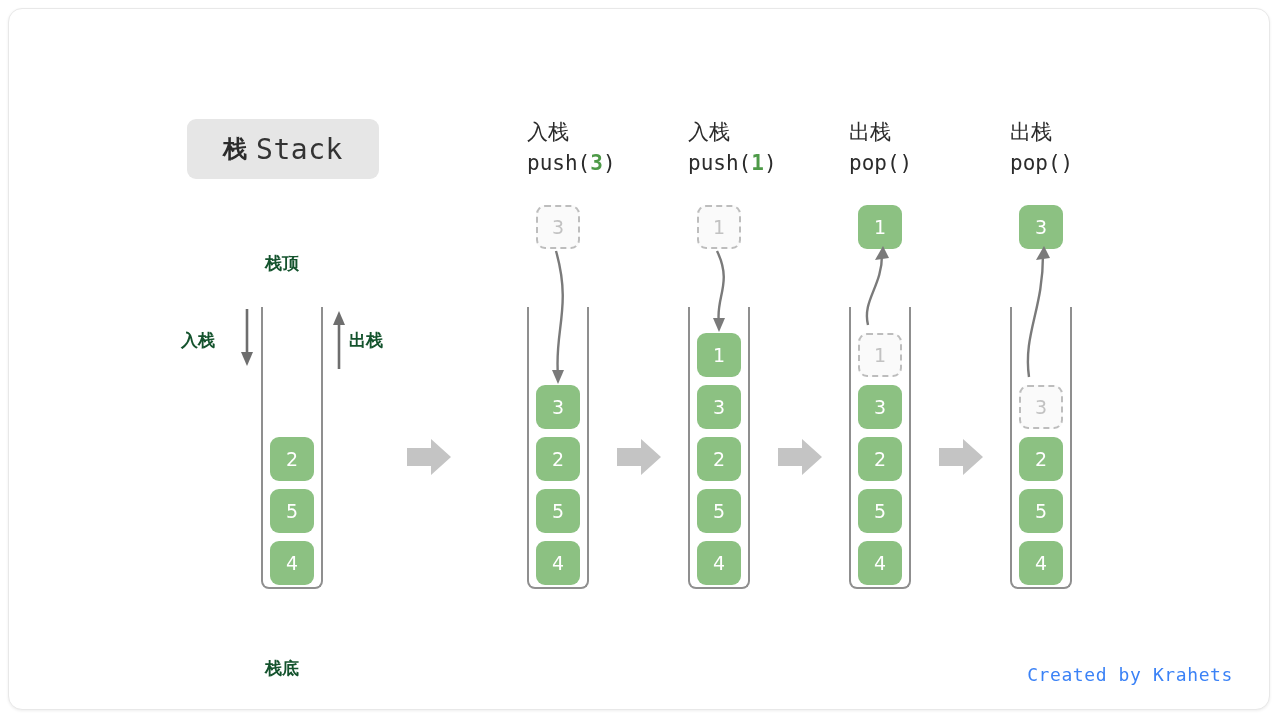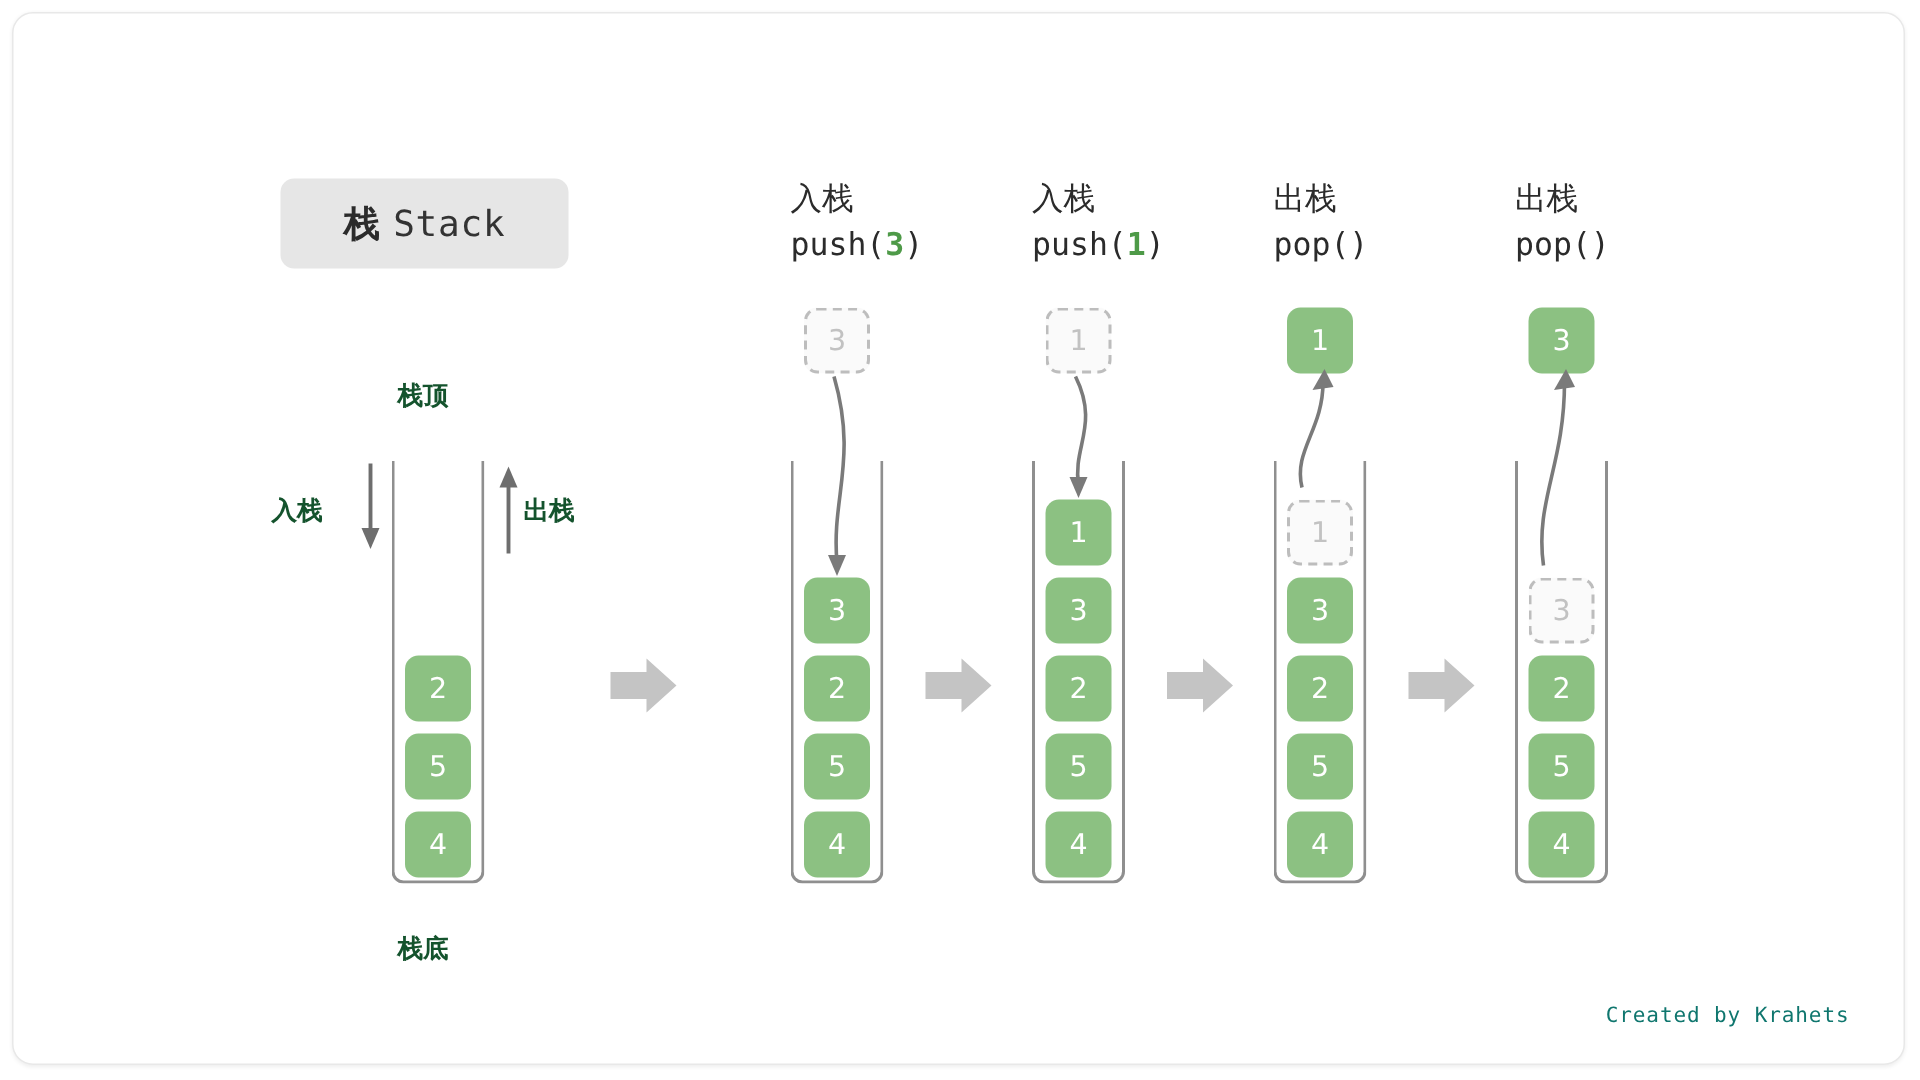--- a/index.html
+++ b/index.html
@@ -43,21 +43,21 @@
     gap: 9px;
     white-space: nowrap;
   }
   .title-cn {
     font-size: 24px;
     font-weight: 700;
     color: #2b2b2b;
     font-family: "DejaVu Sans", sans-serif;
   }
   .title-en {
-    font-size: 24px;
+    font-size: 28px;
     color: #333333;
     font-family: "DejaVu Sans Mono", monospace;
     letter-spacing: 0.5px;
     text-align: right;
   }
 
   
   .cn-label {
     font-family: "DejaVu Sans", sans-serif;
     font-weight: 700;
@@ -103,21 +103,21 @@
   }
 
   .label-top {
     position: absolute;
     left: 256px;
     top: 243px;
   }
   .label-bottom {
     position: absolute;
     left: 256px;
-    top: 612px;
+    top: 648px;
   }
   .label-pushside {
     position: absolute;
     left: 172px;
     top: 320px;
   }
   .label-popside {
     position: absolute;
     left: 340px;
     top: 320px;
@@ -151,22 +151,22 @@
     width: 46px;
     height: 40px;
   }
 
   
   .footer {
     position: absolute;
     right: 36px;
     bottom: 24px;
     font-family: "DejaVu Sans Mono", monospace;
-    font-size: 14px;
-    color: #0f766e;
+    font-size: 18px;
+    color: #3b82f6;
     letter-spacing: 0.6px;
     white-space: nowrap;
   }
 
   svg { overflow: visible; }
 </style>
 </head>
 <body>
 
 <div class="card">

